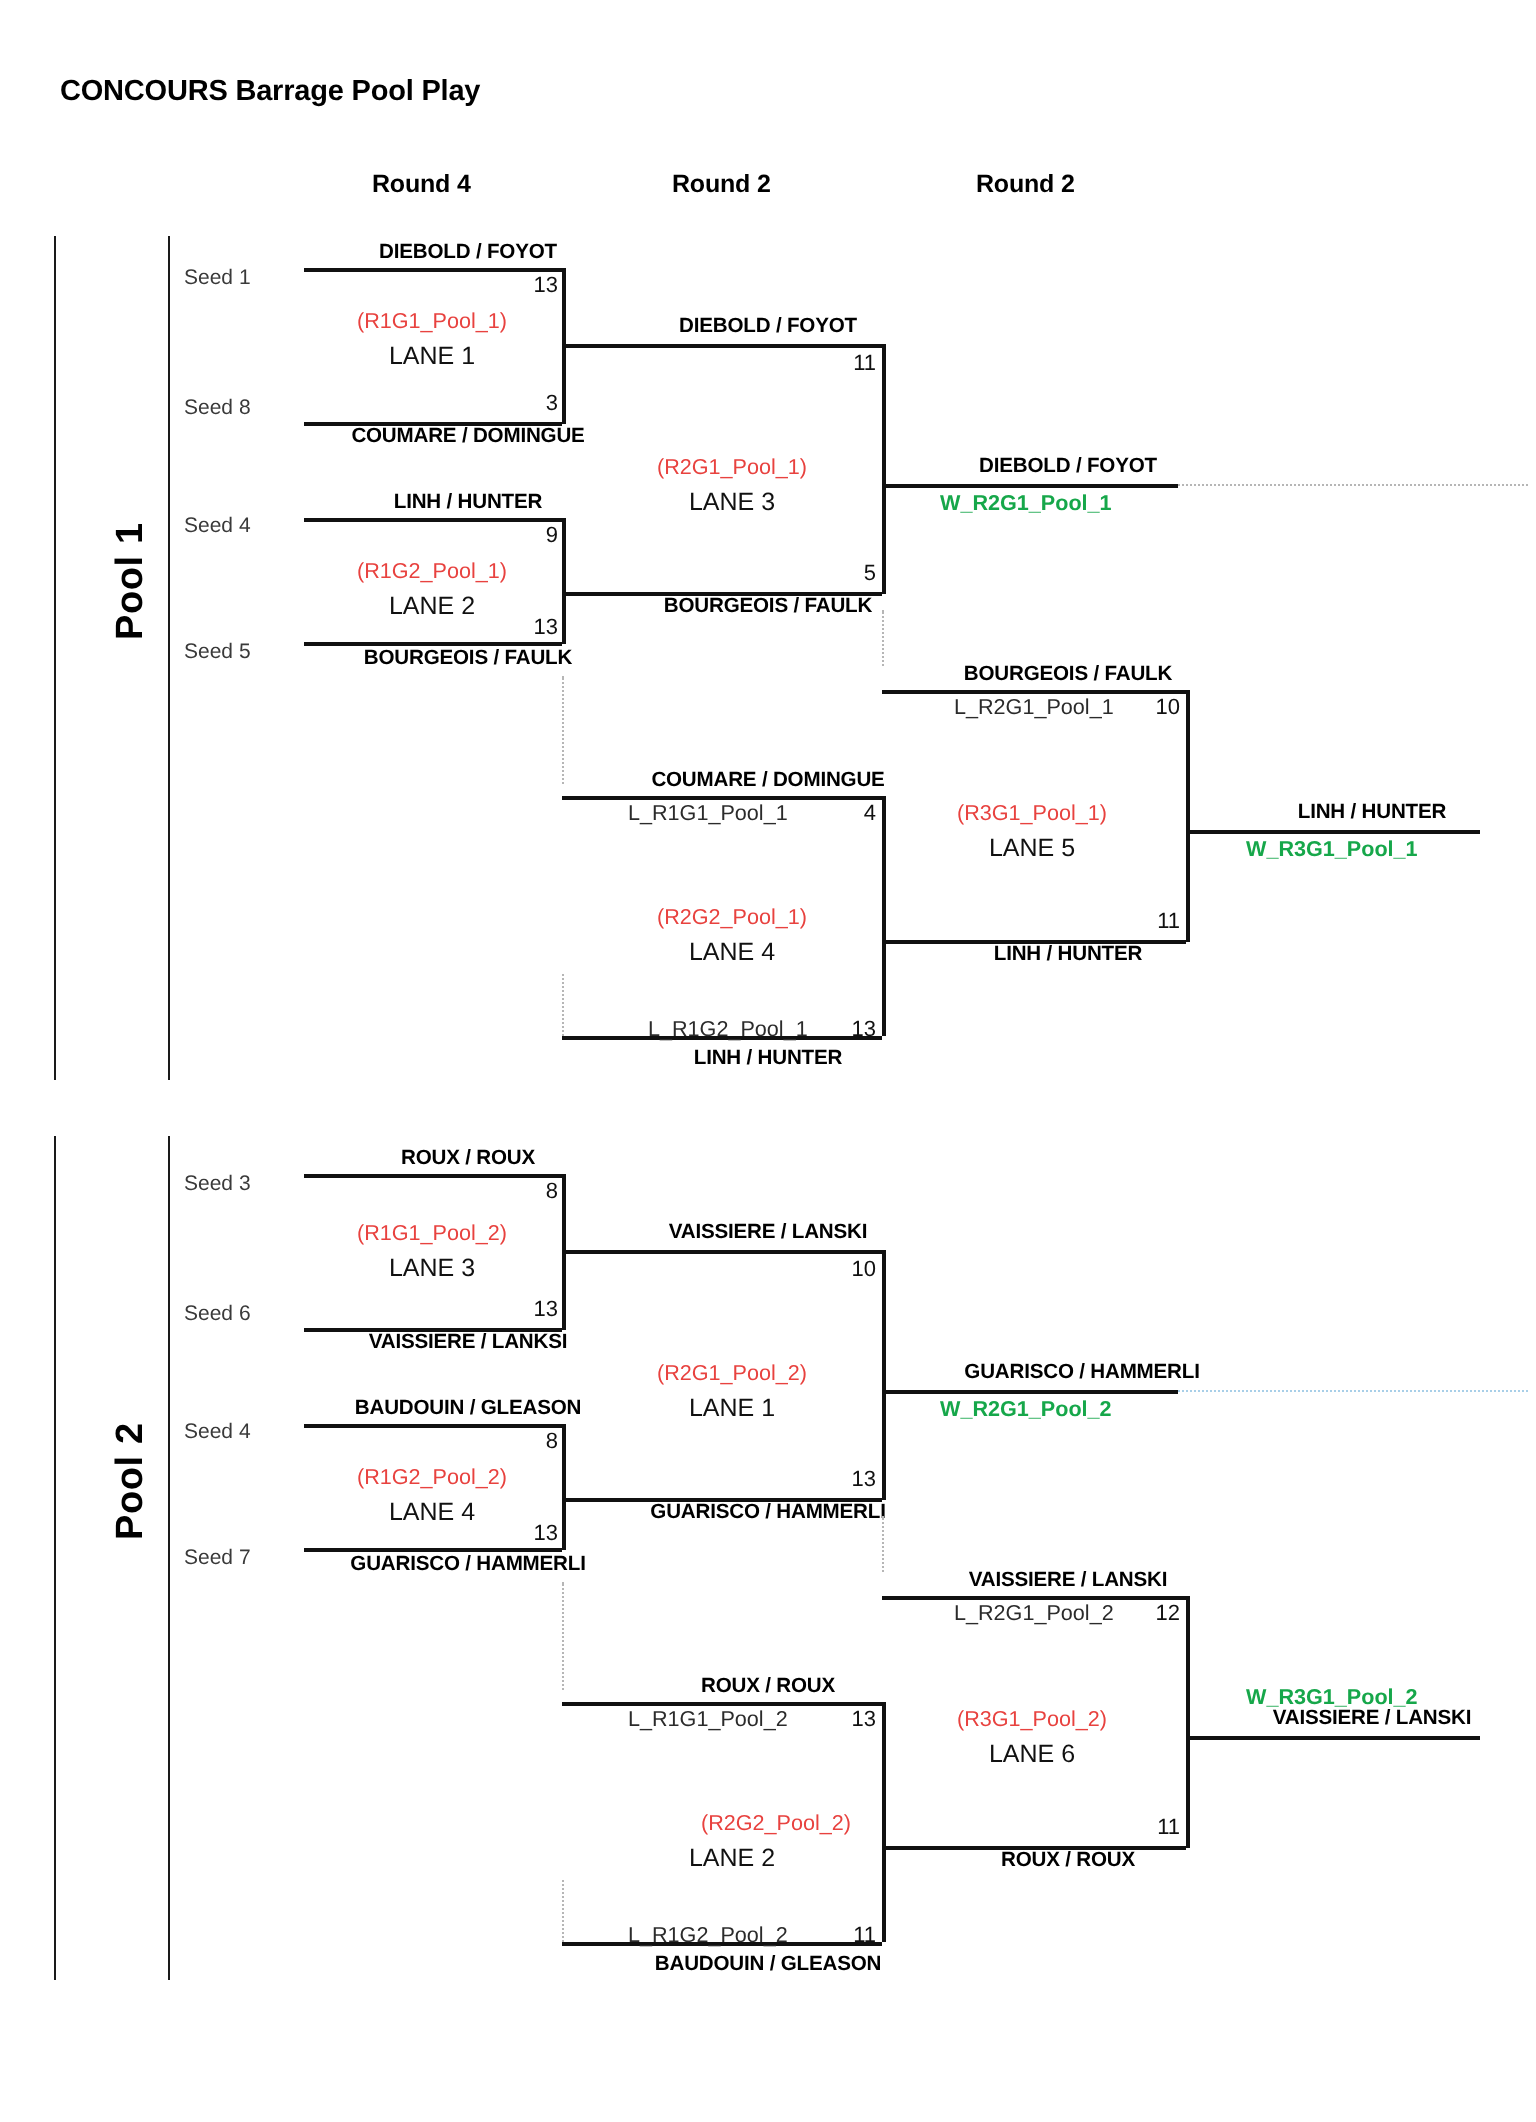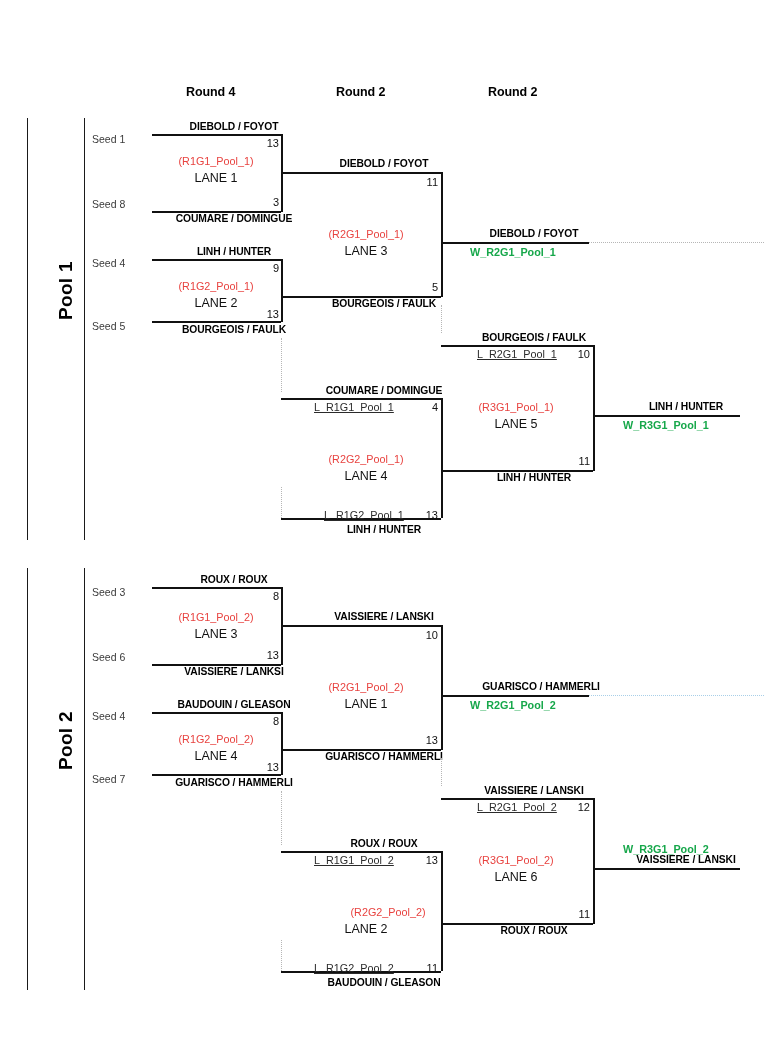--- a/index.html
+++ b/index.html
@@ -110,21 +110,20 @@
     color: #111111;
     white-space: nowrap;
     text-align: right;
     transform: translateX(-100%);
   }
   .srcref {
     position: absolute;
     font-size: 10.8px;
     color: #2b2b2b;
     white-space: nowrap;
-    text-decoration: underline;
   }
   .gamecode {
     position: absolute;
     font-size: 10.8px;
     color: #e8423f;
     white-space: nowrap;
     transform: translateX(-50%);
   }
   .lane {
     position: absolute;
@@ -139,20 +138,21 @@
     font-weight: bold;
     color: #16a74a;
     white-space: nowrap;
   }
 </style>
 </head>
 <body>
 
 <div id="page">
 
+  <div class="doc-title">CONCOURS Barrage Pool Play</div>
 
   <div class="round-hdr" style="left:186px">Round 4</div>
   <div class="round-hdr" style="left:336px">Round 2</div>
   <div class="round-hdr" style="left:488px">Round 2</div>
 
   <div class="rail" style="left:27px; top:118px; height:422px"></div>
   <div class="rail" style="left:84px; top:118px; height:422px"></div>
   <div class="pool-label" style="left:55px; top:320px; transform-origin:0 0;">Pool 1</div>
 
   <div class="team center" style="left:216px; top:121px">DIEBOLD / FOYOT</div>

